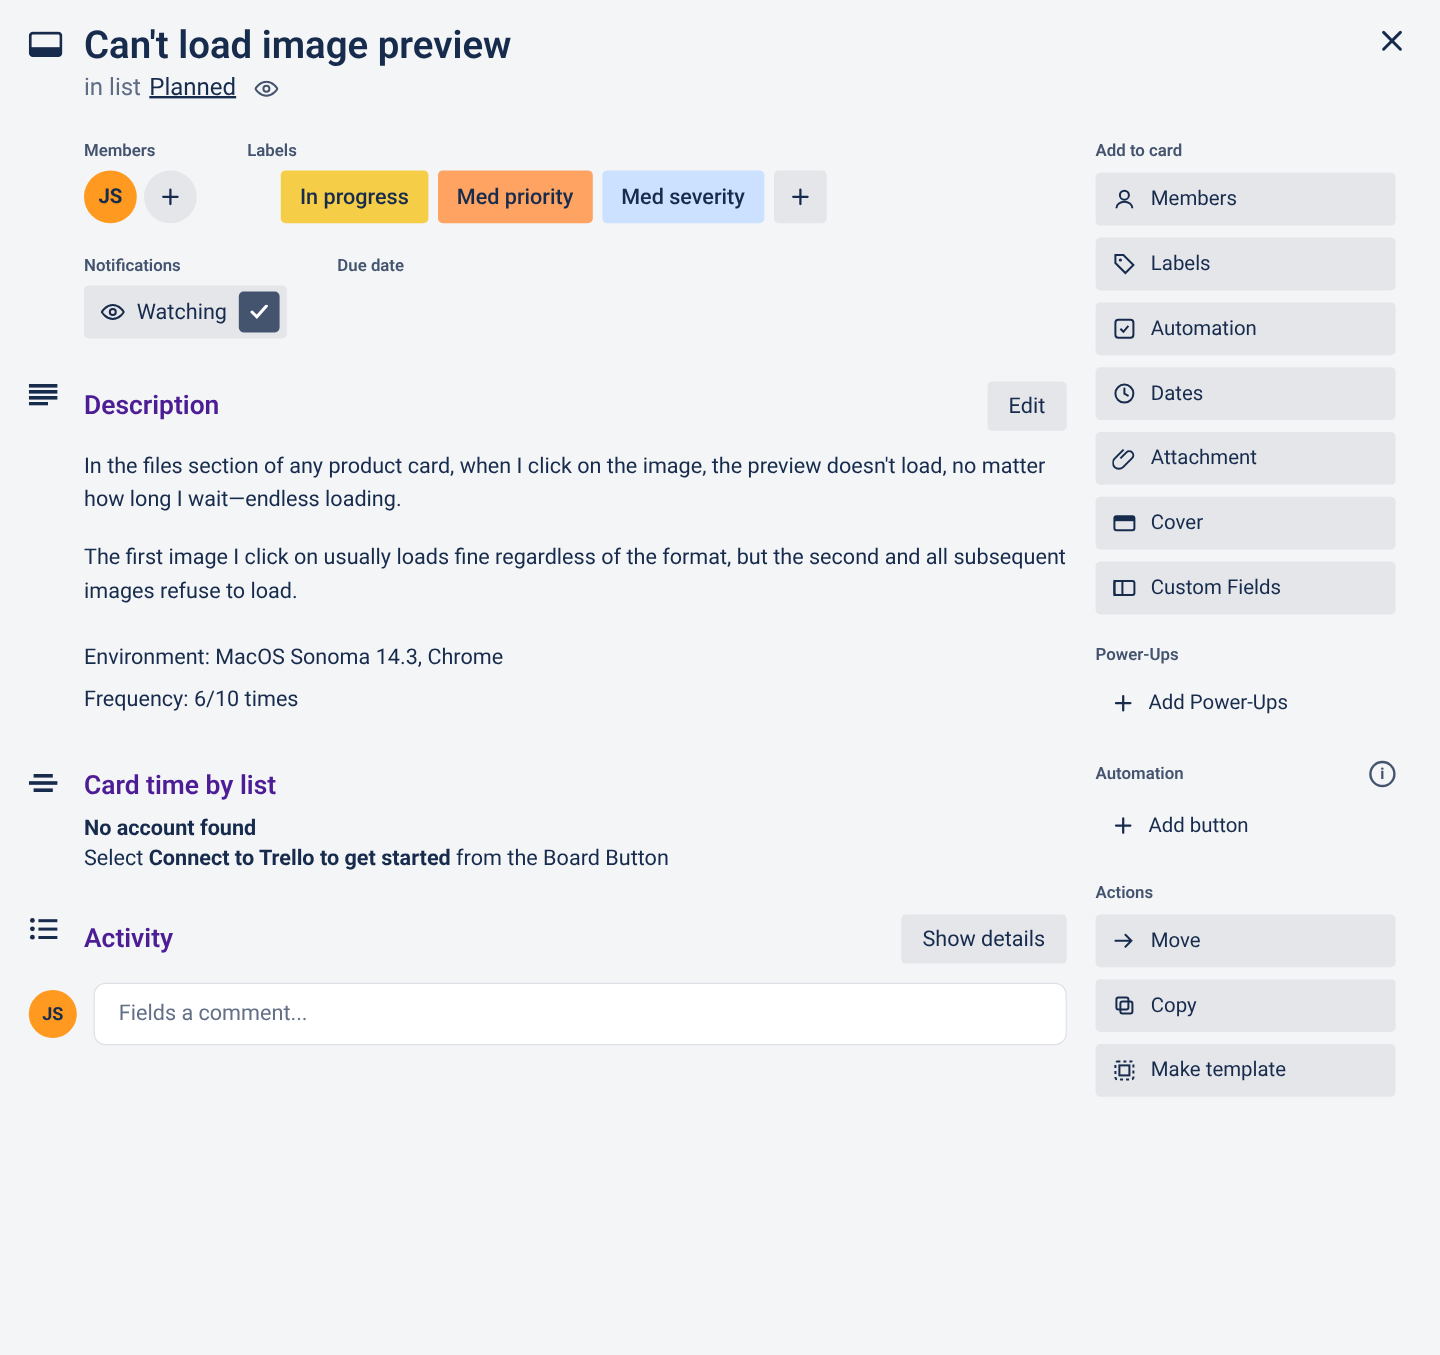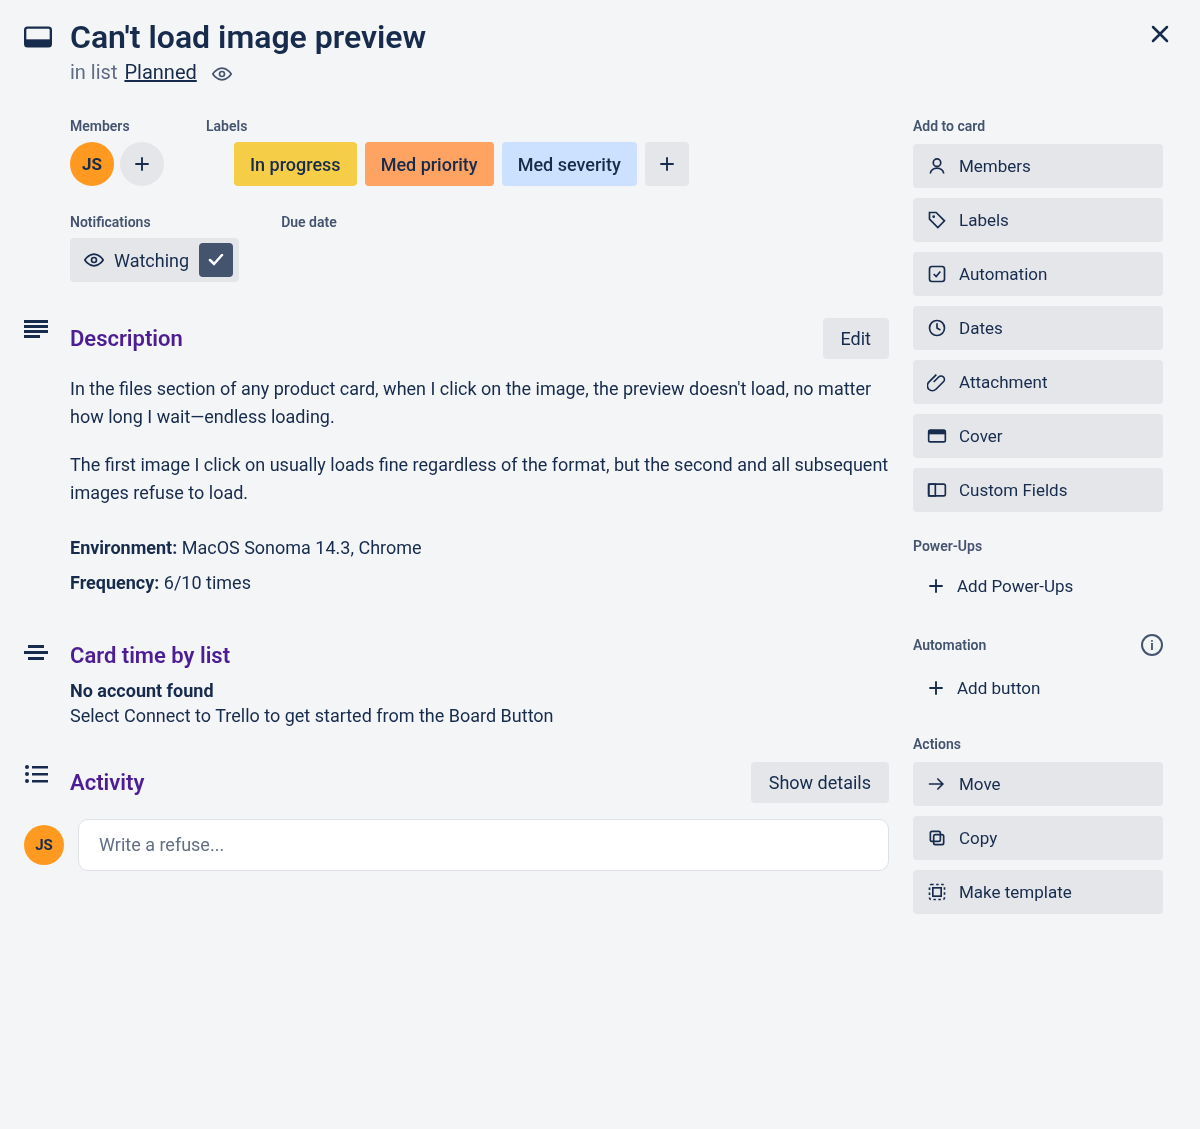--- a/index.html
+++ b/index.html
@@ -45,24 +45,24 @@
   .due-chk { width:24px; height:24px; border:2px solid #C1C7D0; border-radius:3px; background:#fff; cursor:pointer; }
   .due-pill { display:inline-flex; align-items:center; gap:8px; background:#E4E6EA; border-radius:4px; height:44px; padding:0 14px; cursor:pointer; font-size:18px; color:#172B4D; }
   .section { display:flex; margin-top:36px; }
   .section .sicon { width:28px; margin-right:18px; margin-top:2px; color:#172B4D; flex-shrink:0; }
   .section .scontent { flex:1; min-width:0; }
   .section-head { display:flex; align-items:center; justify-content:space-between; margin-bottom:16px; }
   .section-title { font-size:22px; font-weight:600; color:#4c1d95; }
   .grey-btn { background:#E4E6EA; border-radius:4px; padding:10px 18px; font-size:18px; color:#172B4D; cursor:pointer; }
   .desc-body p { font-size:18px; line-height:1.55; color:#172B4D; margin-bottom:20px; }
   .desc-body .kv { font-size:18px; margin-bottom:14px; }
-  .desc-body .kv b { font-weight:700; }
+  .desc-body .kv b { font-weight:400; }
   .ct-sub1 { font-size:18px; font-weight:700; margin-bottom:4px; }
   .ct-sub2 { font-size:18px; color:#172B4D;}
-  .ct-sub2 b { font-weight:400;margin-top:20px; }
+  .ct-sub2 b { font-weight:700;margin-top:20px; }
   .activity-row { display:flex; align-items:center; gap:14px; margin-top:16px; }
   .comment-input { flex:1; background:#fff; border:1px solid #dfe1e6; border-radius:10px; height:52px; padding:0 20px; font-size:18px; color:#626F86; display:flex; align-items:center; cursor:text; }
   
   .side-btn { display:flex; align-items:center; gap:12px; width:100%; background:#E4E6EA; border-radius:4px; height:44px; padding:0 14px; font-size:17px; color:#172B4D; cursor:pointer; margin-bottom:10px; }
   .side-btn.transparent { background:transparent; }
   .side-btn svg { flex-shrink:0; }
   .automation-head { display:flex; align-items:center; justify-content:space-between; margin-top:26px; margin-bottom:10px; }
   .automation-head .sidebar-heading { margin:0; }
   .info-circ { width:22px; height:22px; border:2px solid #44546F; border-radius:50%; display:flex; align-items:center; justify-content:center; font-size:13px; color:#44546F; font-weight:700; cursor:pointer; }
 </style>
@@ -204,21 +204,21 @@
         <div class="scontent">
           <div class="section-head" style="margin-bottom:0;">
             <div class="section-title">Activity</div>
             <div class="grey-btn">Show details</div>
           </div>
         </div>
       </div>
       <div class="activity-row">
         <div class="avatar sm">JS</div>
         <div class="comment-input">
-          <span>Write a refuse...</span>
+          <span>Fields a comment...</span>
         </div>
       </div>
 
     </div>
 
     <div class="sidebar">
       <div class="sidebar-heading">Add to card</div>
 
       <div class="side-btn">
         <svg width="20" height="20" viewBox="0 0 24 24">

